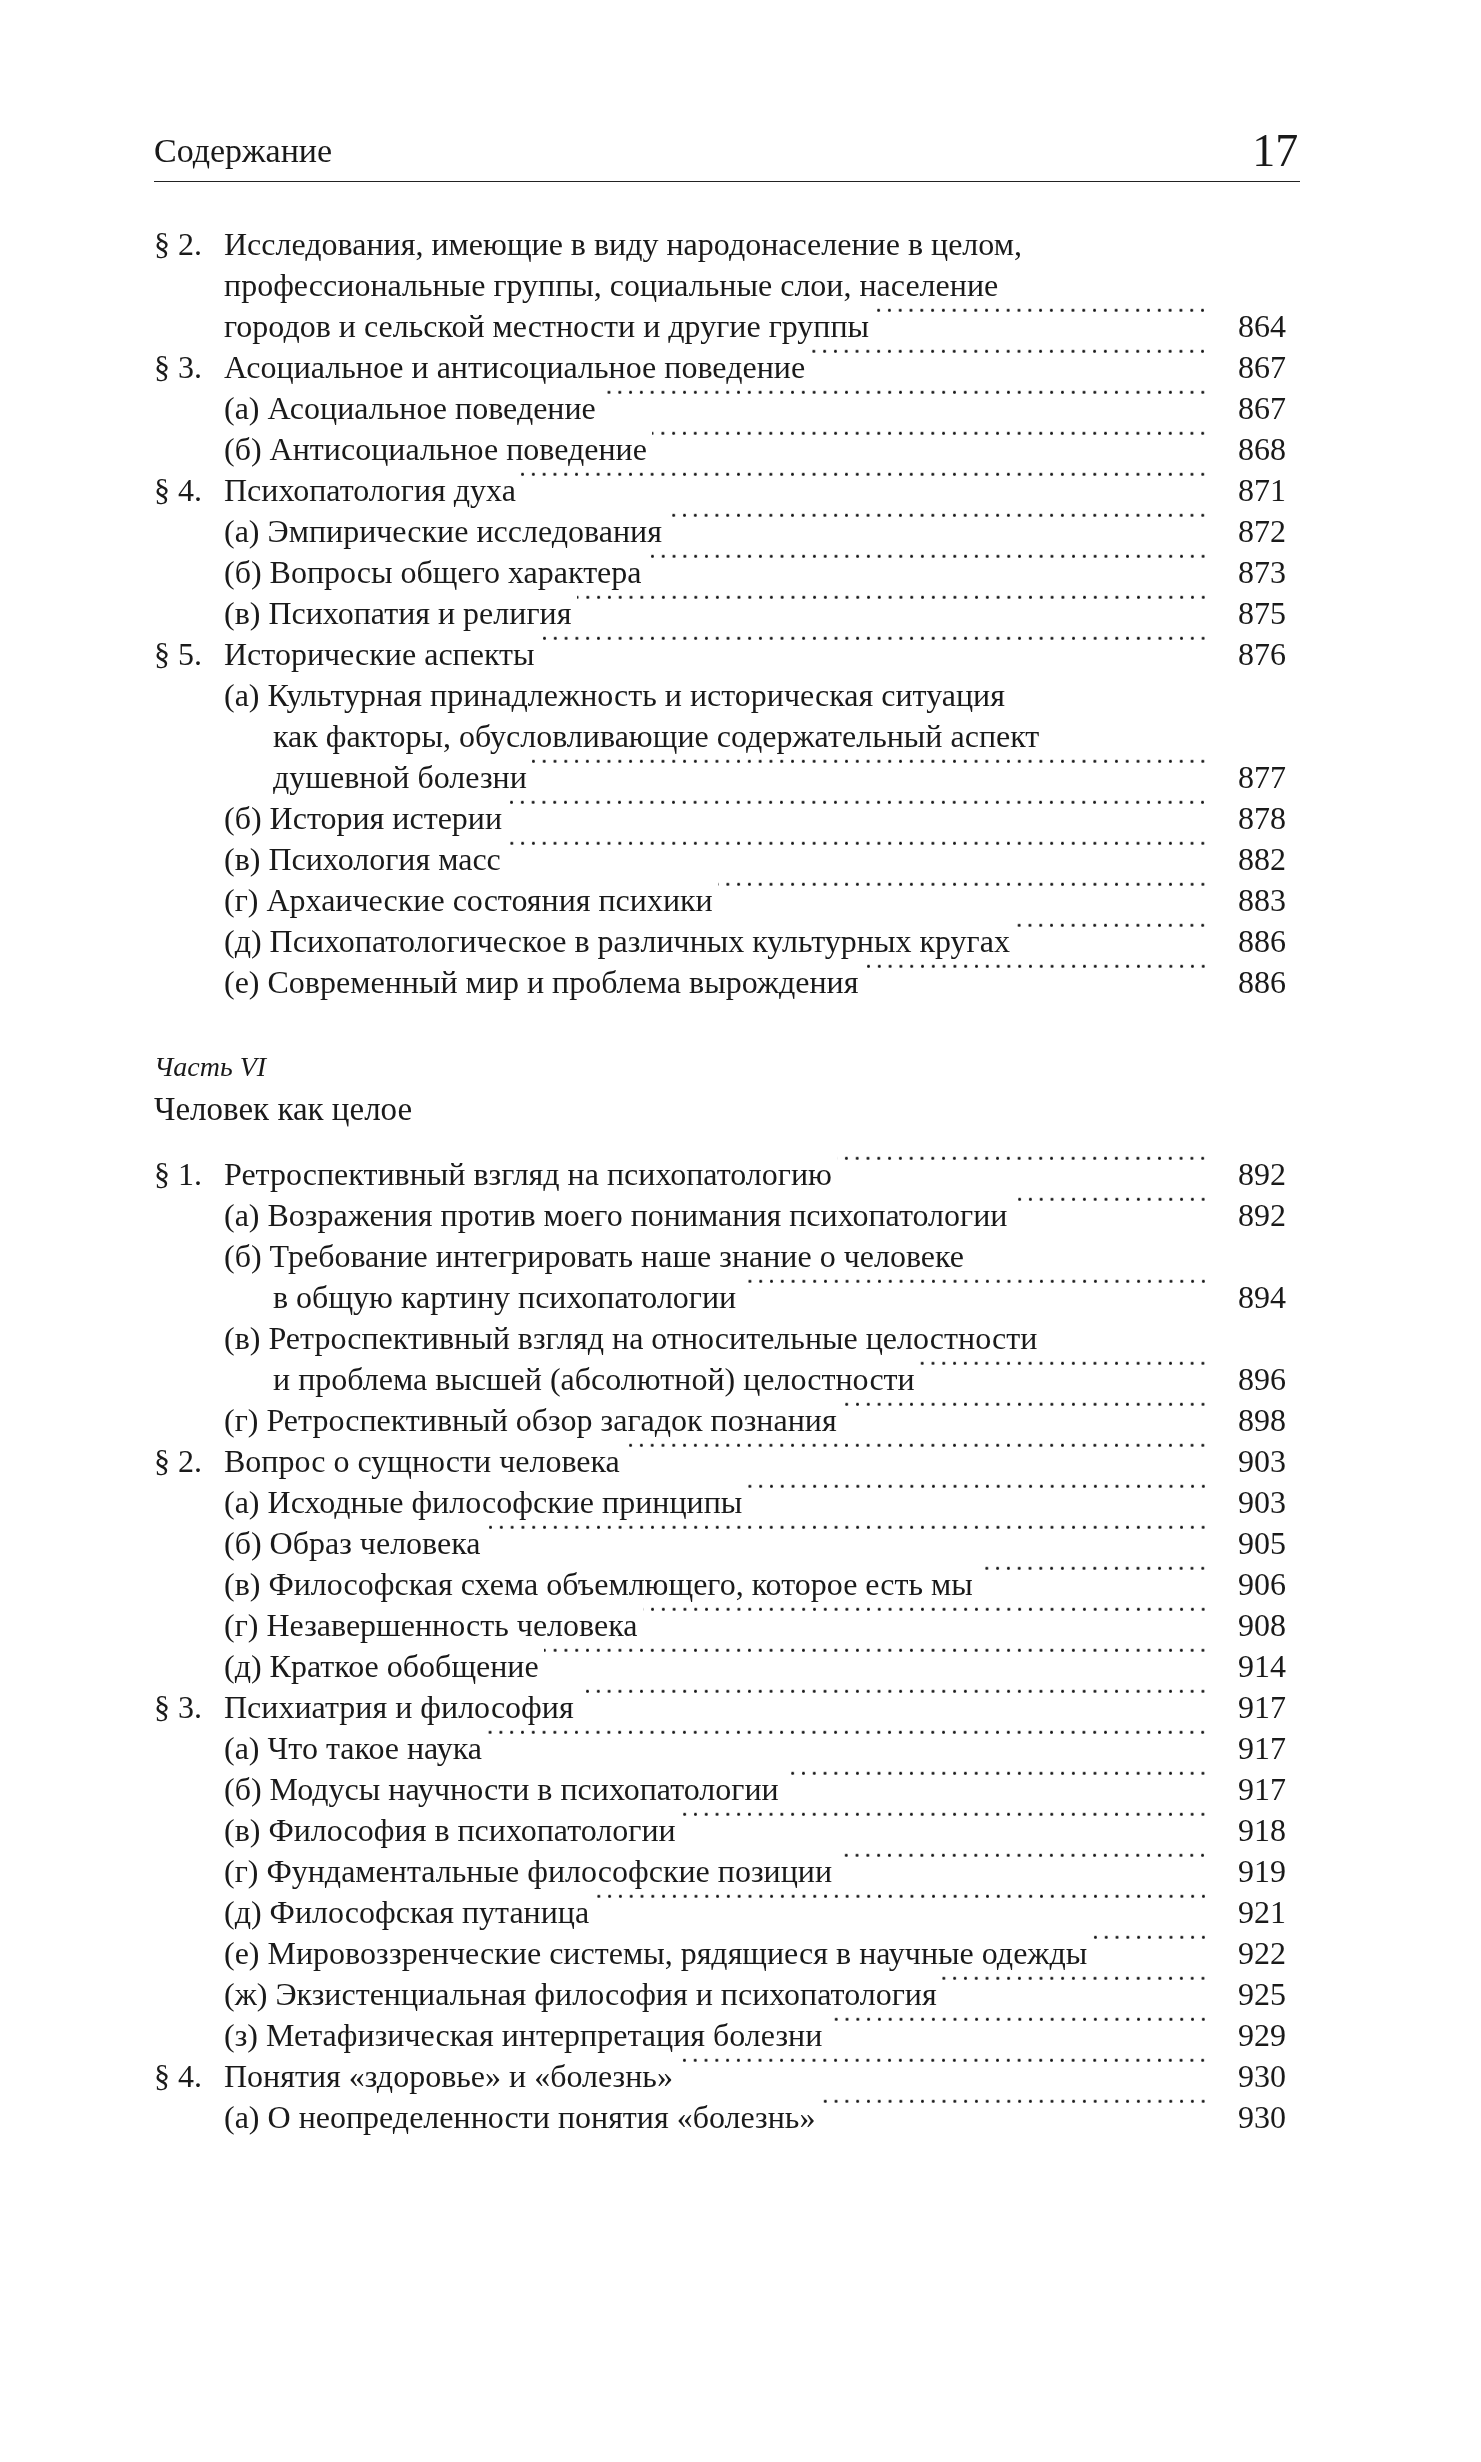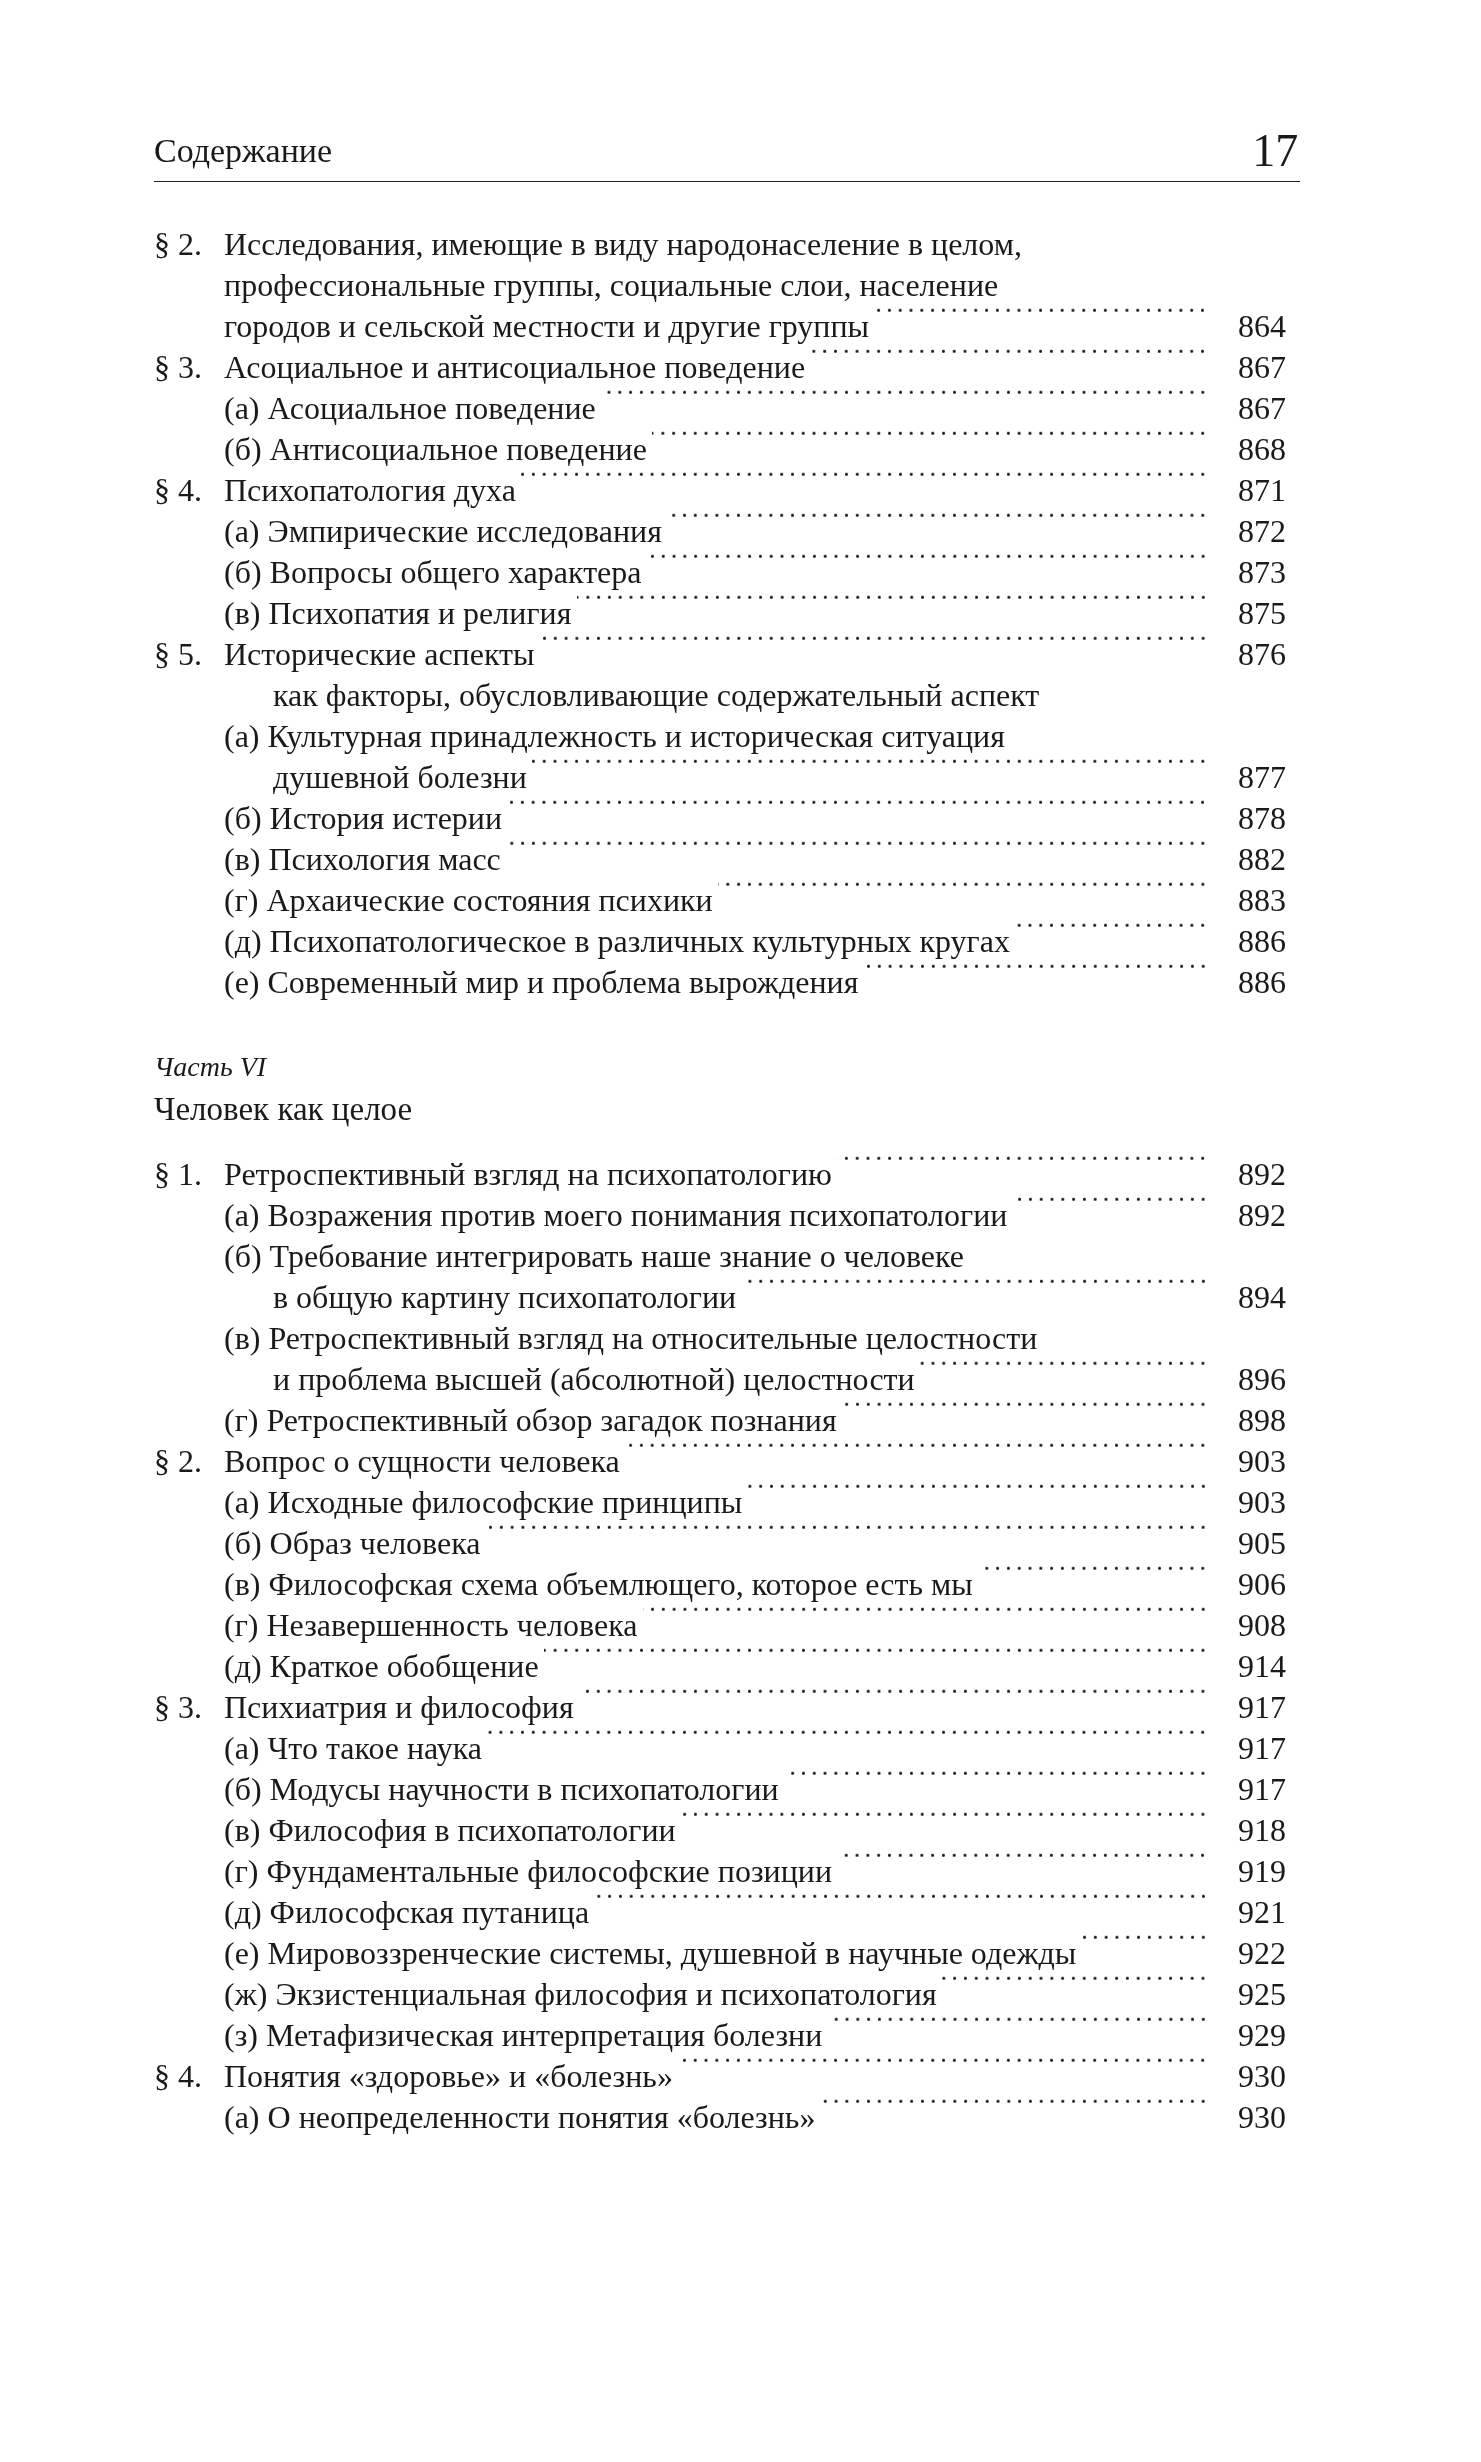--- a/index.html
+++ b/index.html
@@ -124,30 +124,30 @@
         <span class="num">§ 5.</span>
         <div class="txt">
           <span class="label">Исторические аспекты</span>
           <span class="lead"></span>
           <span class="page">876</span>
         </div>
       </div>
     </div>
     <div>
       <div class="line">
+        <div class="txt sub">
+          <span class="label">(а) Культурная принадлежность и историческая ситуация</span>
+        </div>
+      </div>
+      <div class="line">
         <div class="txt sub-cont">
           <span class="label">как факторы, обусловливающие содержательный аспект</span>
         </div>
       </div>
       <div class="line">
-        <div class="txt sub">
-          <span class="label">(а) Культурная принадлежность и историческая ситуация</span>
-        </div>
-      </div>
-      <div class="line">
         <div class="txt sub-cont">
           <span class="label">душевной болезни</span>
           <span class="lead"></span>
           <span class="page">877</span>
         </div>
       </div>
     </div>
     <div>
       <div class="line">
         <div class="txt sub">
@@ -361,21 +361,21 @@
         <div class="txt sub">
           <span class="label">(д) Философская путаница</span>
           <span class="lead"></span>
           <span class="page">921</span>
         </div>
       </div>
     </div>
     <div>
       <div class="line">
         <div class="txt sub">
-          <span class="label">(е) Мировоззренческие системы, душевной в научные одежды</span>
+          <span class="label">(е) Мировоззренческие системы, рядящиеся в научные одежды</span>
           <span class="lead"></span>
           <span class="page">922</span>
         </div>
       </div>
     </div>
     <div>
       <div class="line">
         <div class="txt sub">
           <span class="label">(ж) Экзистенциальная философия и психопатология</span>
           <span class="lead"></span>

